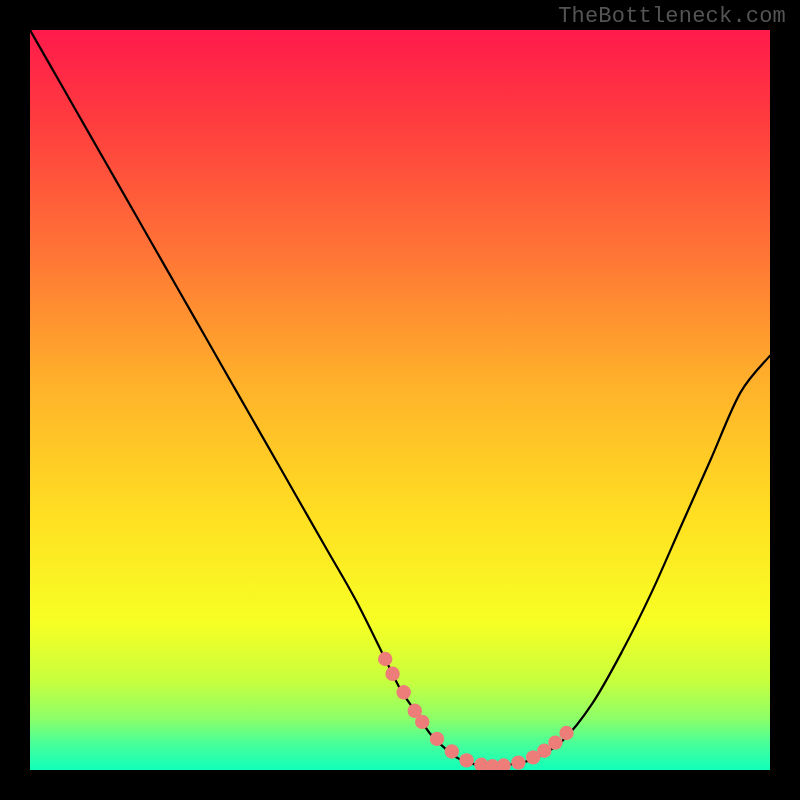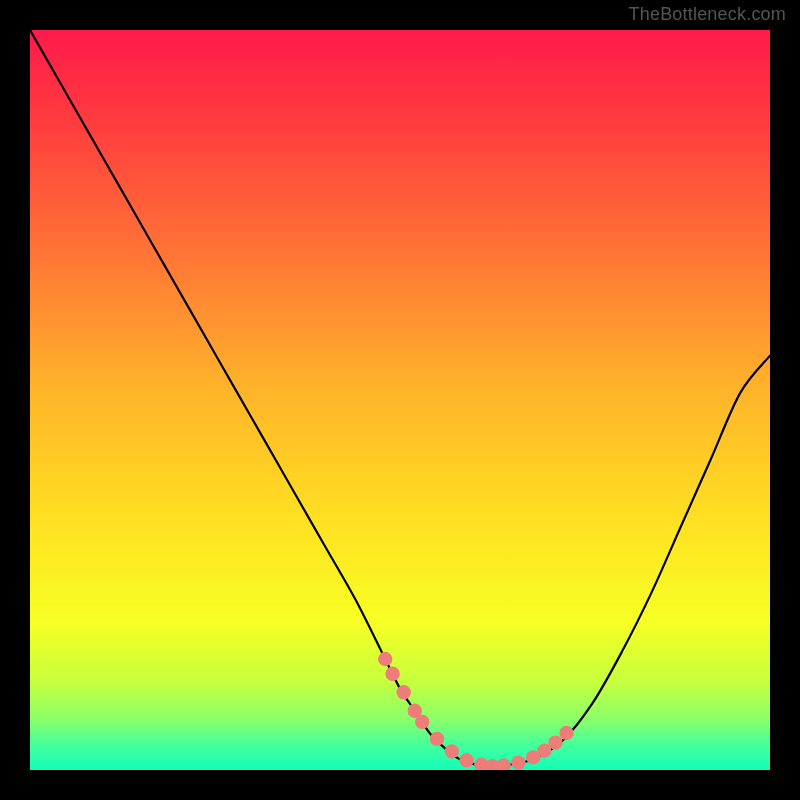--- a/index.html
+++ b/index.html
@@ -7,22 +7,22 @@
   .frame {
     position: relative;
     width: 800px;
     height: 800px;
     background: #000;
   }
   .watermark {
     position: absolute;
     top: 4px;
     right: 14px;
-    font-family: Liberation Sans, sans-serif;
-    font-size: 18px;
+    font-family: Liberation Mono, monospace;
+    font-size: 22px;
     color: #545454;
     letter-spacing: 0.2px;
   }
   .plot {
     position: absolute;
     left: 30px;
     top: 30px;
     width: 740px;
     height: 740px;
   }

